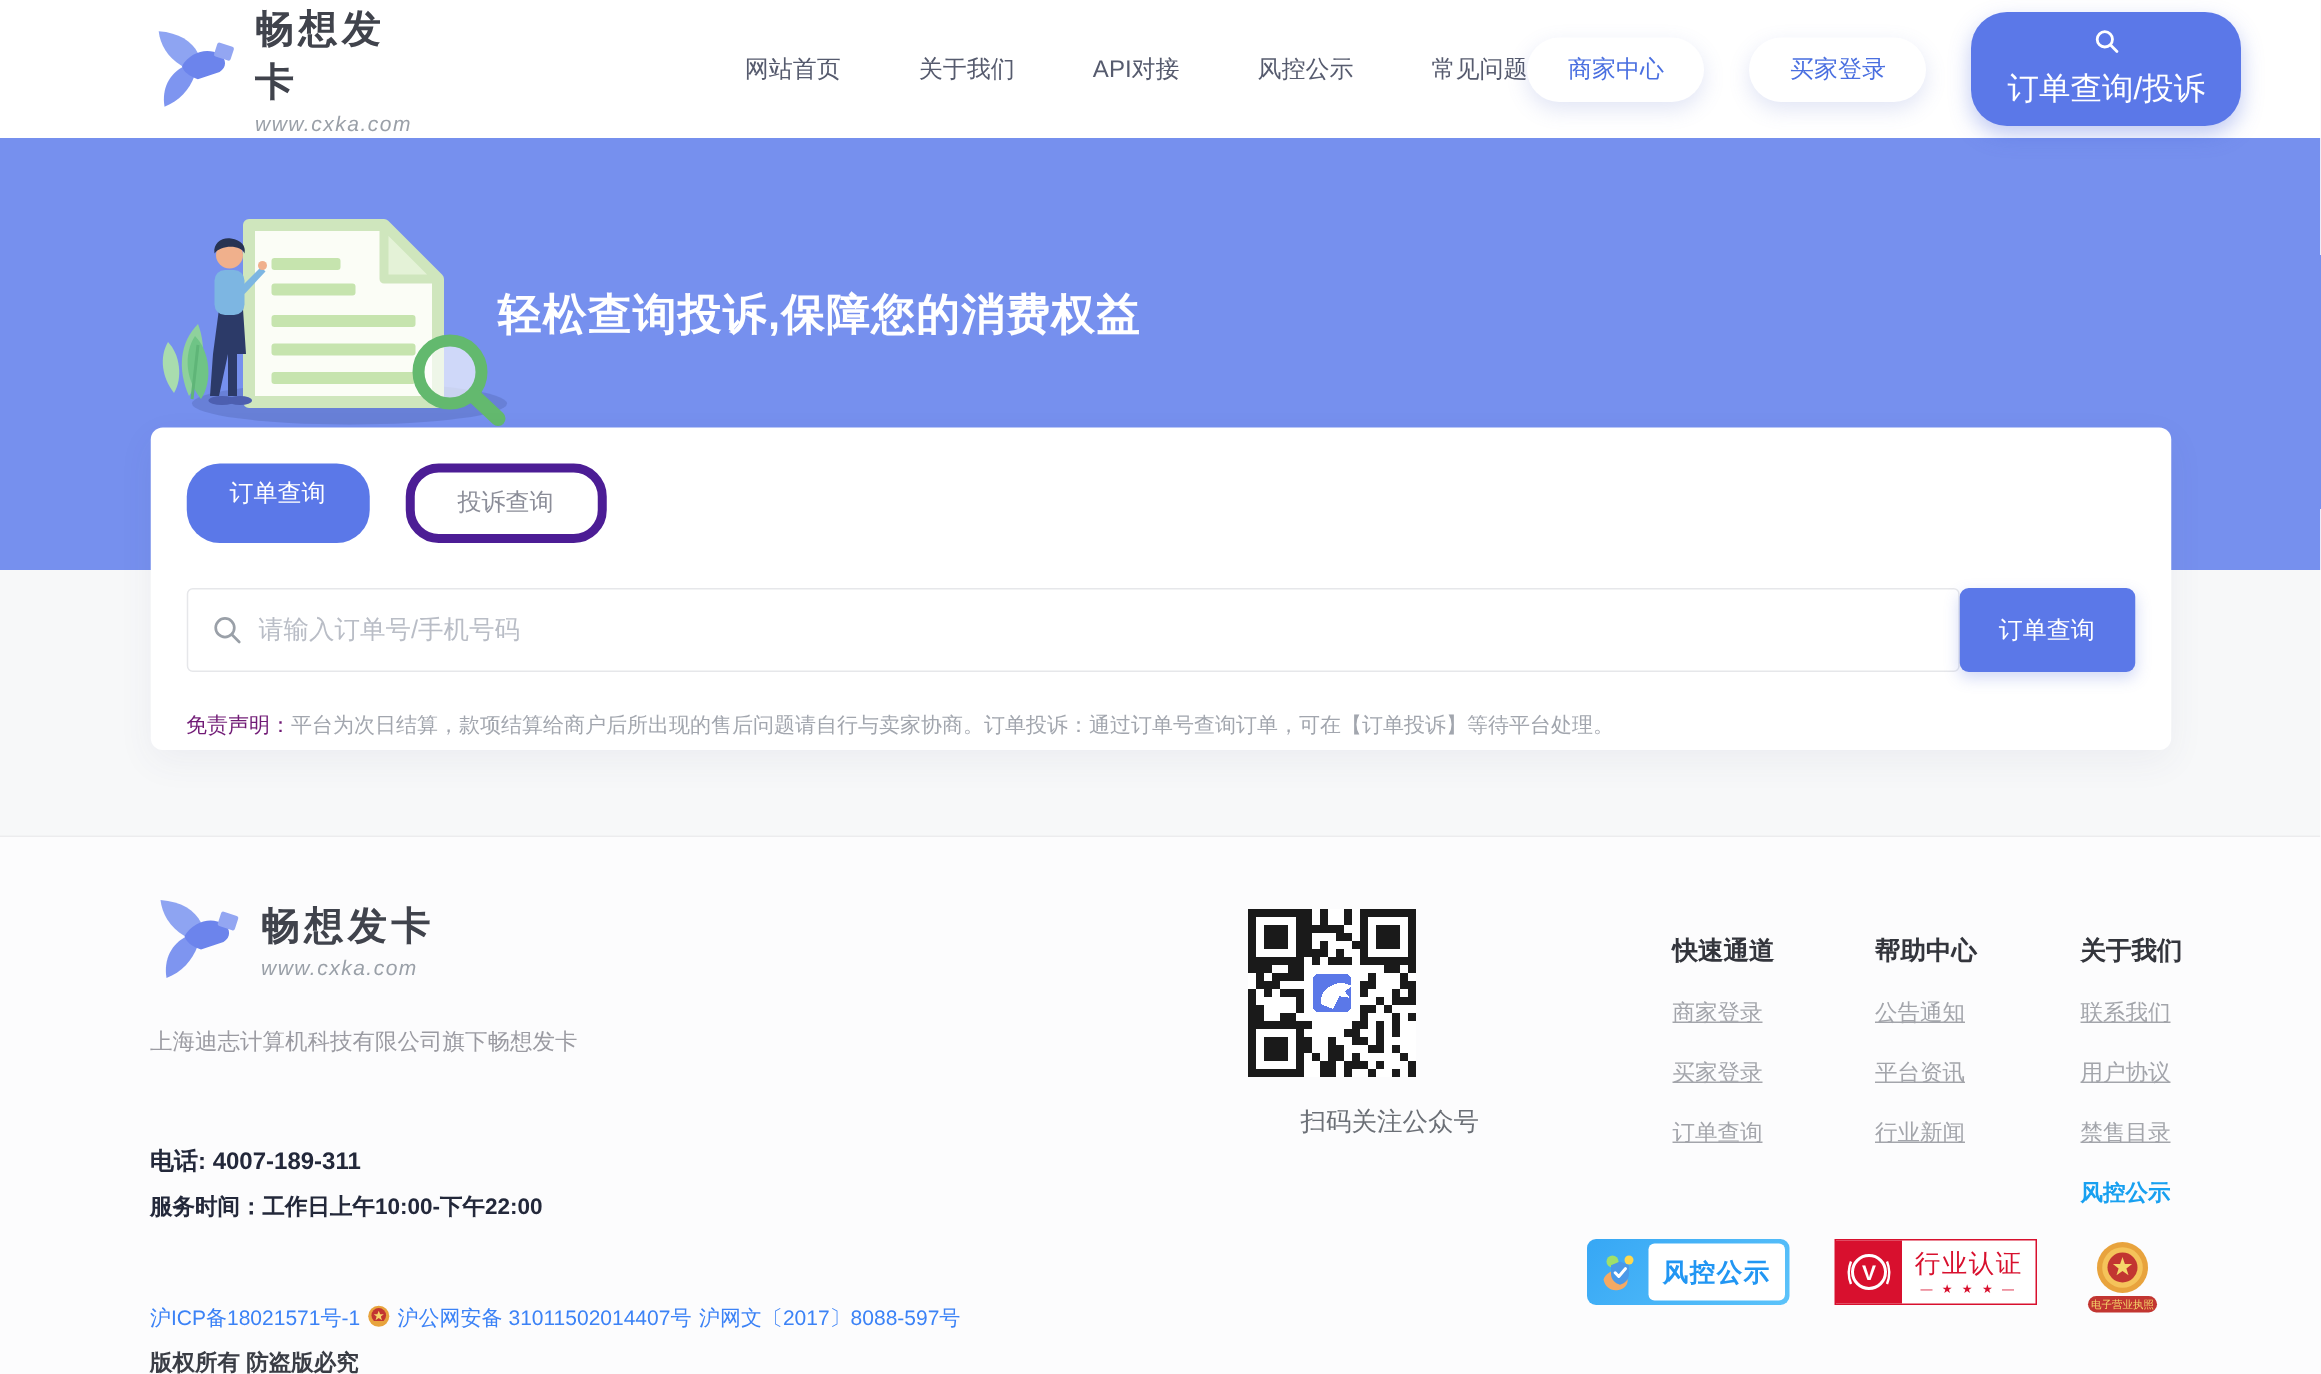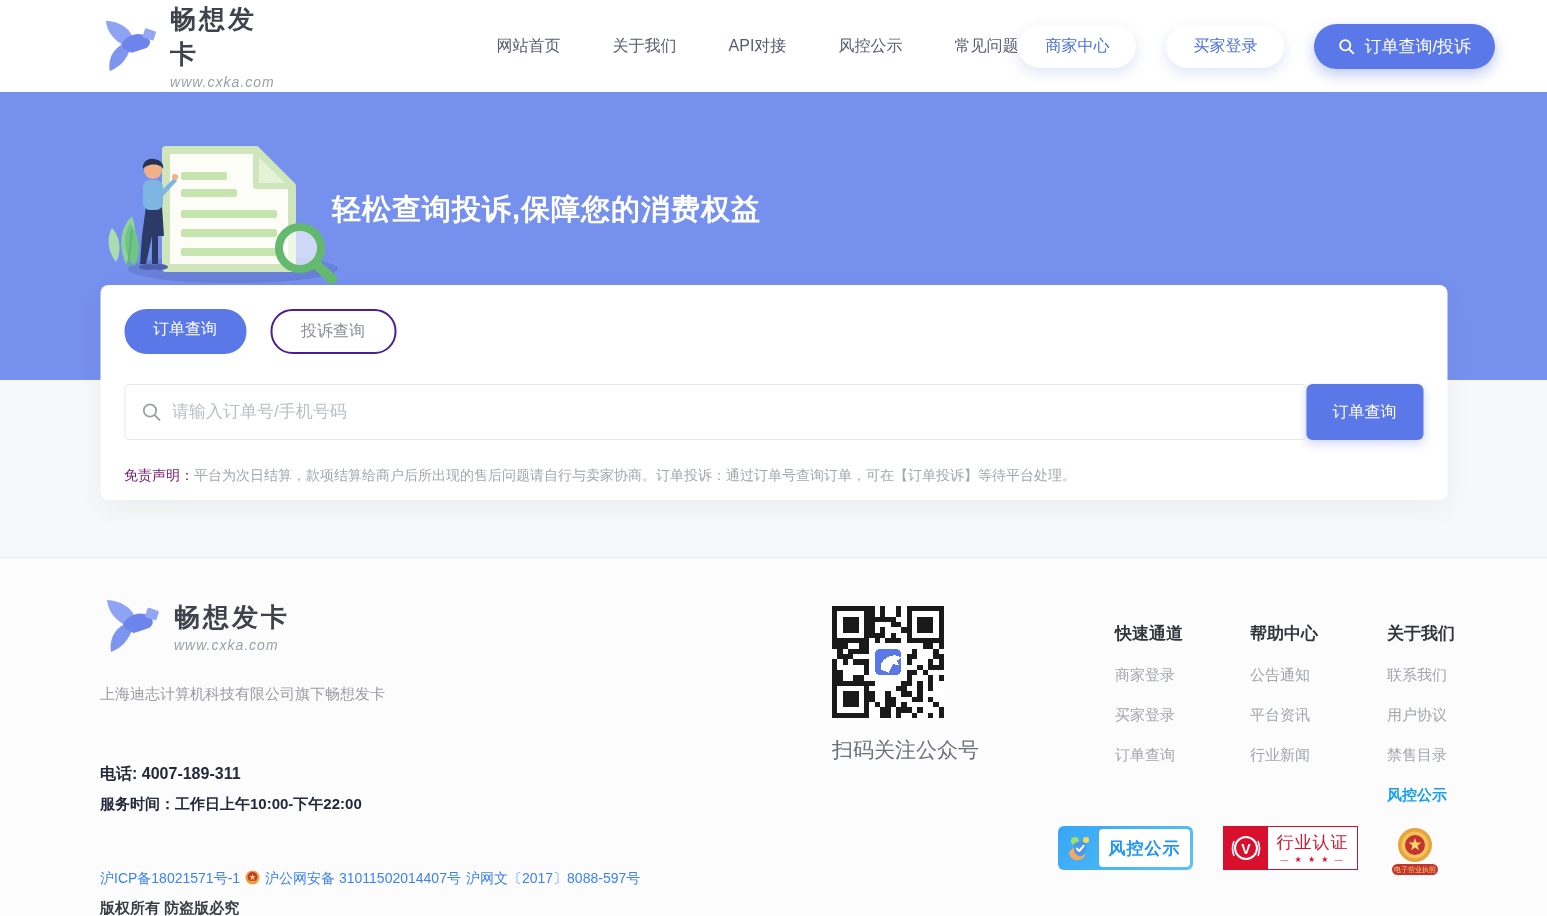--- a/index.html
+++ b/index.html
@@ -20,22 +20,22 @@
   .nav { display:flex; gap:52px; margin-left:218px; }
   .nav-item { font-size:16px; color:#565b6e; cursor:pointer; white-space:nowrap; }
   .header-actions { margin-left:auto; display:flex; align-items:center; gap:30px; }
   .pill {
     padding:11px 27px; border-radius:24px; background:#fff; color:#4a6fe0;
     font-size:16px; box-shadow:0 5px 14px rgba(90,110,200,.18); cursor:pointer; white-space:nowrap;
   }
   .pill-cta {
     display:flex; align-items:center; gap:9px;
     padding:11px 24px; border-radius:24px;
-    background:var(--primary,#5b78e8); color:#fff; font-size:17px;
-    box-shadow:0 6px 14px rgba(74,104,220,.35); cursor:pointer; white-space:nowrap;
+    background:var(--primary,#5b78e8); color:#fff; font-size:21px;
+    box-shadow:0 6px 14px rgba(74,104,220,.35); cursor:pointer; white-space:nowrap;flex-direction:column;
   }
 
   
   .hero { position:absolute; top:92px; left:0; width:100%; height:288px; background:var(--hero,#7690ee); }
   .hero-illustration { position:absolute; left:88px; top:44px; }
   .hero-title {
     position:absolute; left:332px; top:98px;
     font-size:29px; font-weight:bold; color:#fff; letter-spacing:1px;
   }
 
@@ -44,21 +44,21 @@
     position:absolute; top:285px; left:50%; transform:translateX(-50%);
     width:1347px; height:215px; background:#fff; border-radius:8px;
     box-shadow:0 8px 24px rgba(60,70,120,.06); z-index:4; padding:24px;
   }
   .tabs { display:flex; gap:24px; }
   .tab-active {
     padding:10px 29px; border-radius:22px; background:var(--primary,#5b78e8);
     color:#fff; font-size:16px; cursor:pointer;
   }
   .tab-inactive {
-    padding:10px 29px; border-radius:22px; background:#fff; border:2px solid #4c1d95;
+    padding:10px 29px; border-radius:22px; background:#fff; border:6px solid #4c1d95;
     color:#8b8d98; font-size:16px; cursor:pointer;
   }
   .search-row { display:flex; margin-top:30px; }
   .search-box {
     flex:1; height:56px; border:1px solid #e6e7ea; border-radius:4px;
     display:flex; align-items:center; padding-left:16px; gap:11px; background:#fff;
   }
   .search-box input {
     border:none; outline:none; flex:1; font-size:17px; color:#333;
     font-family:inherit; background:transparent;
@@ -79,26 +79,26 @@
   }
   .f-logo { position:absolute; left:0; top:40px; }
   .f-company { position:absolute; left:0; top:127px; font-size:15px; color:#9b9ba2; }
   .f-qq { position:absolute; left:0; top:172px; font-size:21px; font-weight:bold; color:#23283a; }
   .f-qq .consult { color:#4a6fe0; }
   .f-phone { position:absolute; left:0; top:206px; font-size:16px; font-weight:bold; color:#23283a; }
   .f-service { position:absolute; left:0; top:237px; font-size:15px; font-weight:bold; color:#23283a; }
 
   .f-qr { position:absolute; left:732px; top:48px; width:112px; text-align:center; }
   .f-qr svg { width:112px; height:112px; display:block; }
-  .f-qr-caption { margin-top:18px; font-size:21px; color:#6b6f76; white-space:nowrap; }
+  .f-qr-caption { margin-top:18px; font-size:17px; color:#6b6f76; white-space:nowrap;margin-left:35px; }
 
   .f-col { position:absolute; top:64px; width:120px; }
   .f-col-1 { left:1015px; } .f-col-2 { left:1150px; } .f-col-3 { left:1287px; }
   .f-col-title { font-size:17px; font-weight:bold; color:#33353c; }
-  .f-link { margin-top:21px; font-size:15px; color:#a3a5ab; cursor:pointer; }
+  .f-link { margin-top:21px; font-size:15px; color:#a3a5ab; cursor:pointer;text-decoration:underline; }
   .f-link-highlight { margin-top:21px; font-size:15px; font-weight:bold; color:var(--highlight,#18a0f0); cursor:pointer; }
 
   .f-copy { position:absolute; left:0; top:287px; font-size:14px; color:#9b9ba2; letter-spacing:.5px; }
   .f-icp  { position:absolute; left:0; top:312px; font-size:14px; color:#3b82f6; display:flex; align-items:flex-start; gap:5px; }
   .f-note { position:absolute; left:0; top:341px; font-size:15px; font-weight:bold; color:#3a3d45; }
 
   .f-badges { position:absolute; left:958px; top:268px; display:flex; align-items:flex-start; gap:30px; }
   .badge-risk {
     width:135px; height:44px; border-radius:6px; display:flex; align-items:center;
     background:linear-gradient(135deg,#36a7f5,#5cc3fa); padding:3px; cursor:pointer;

